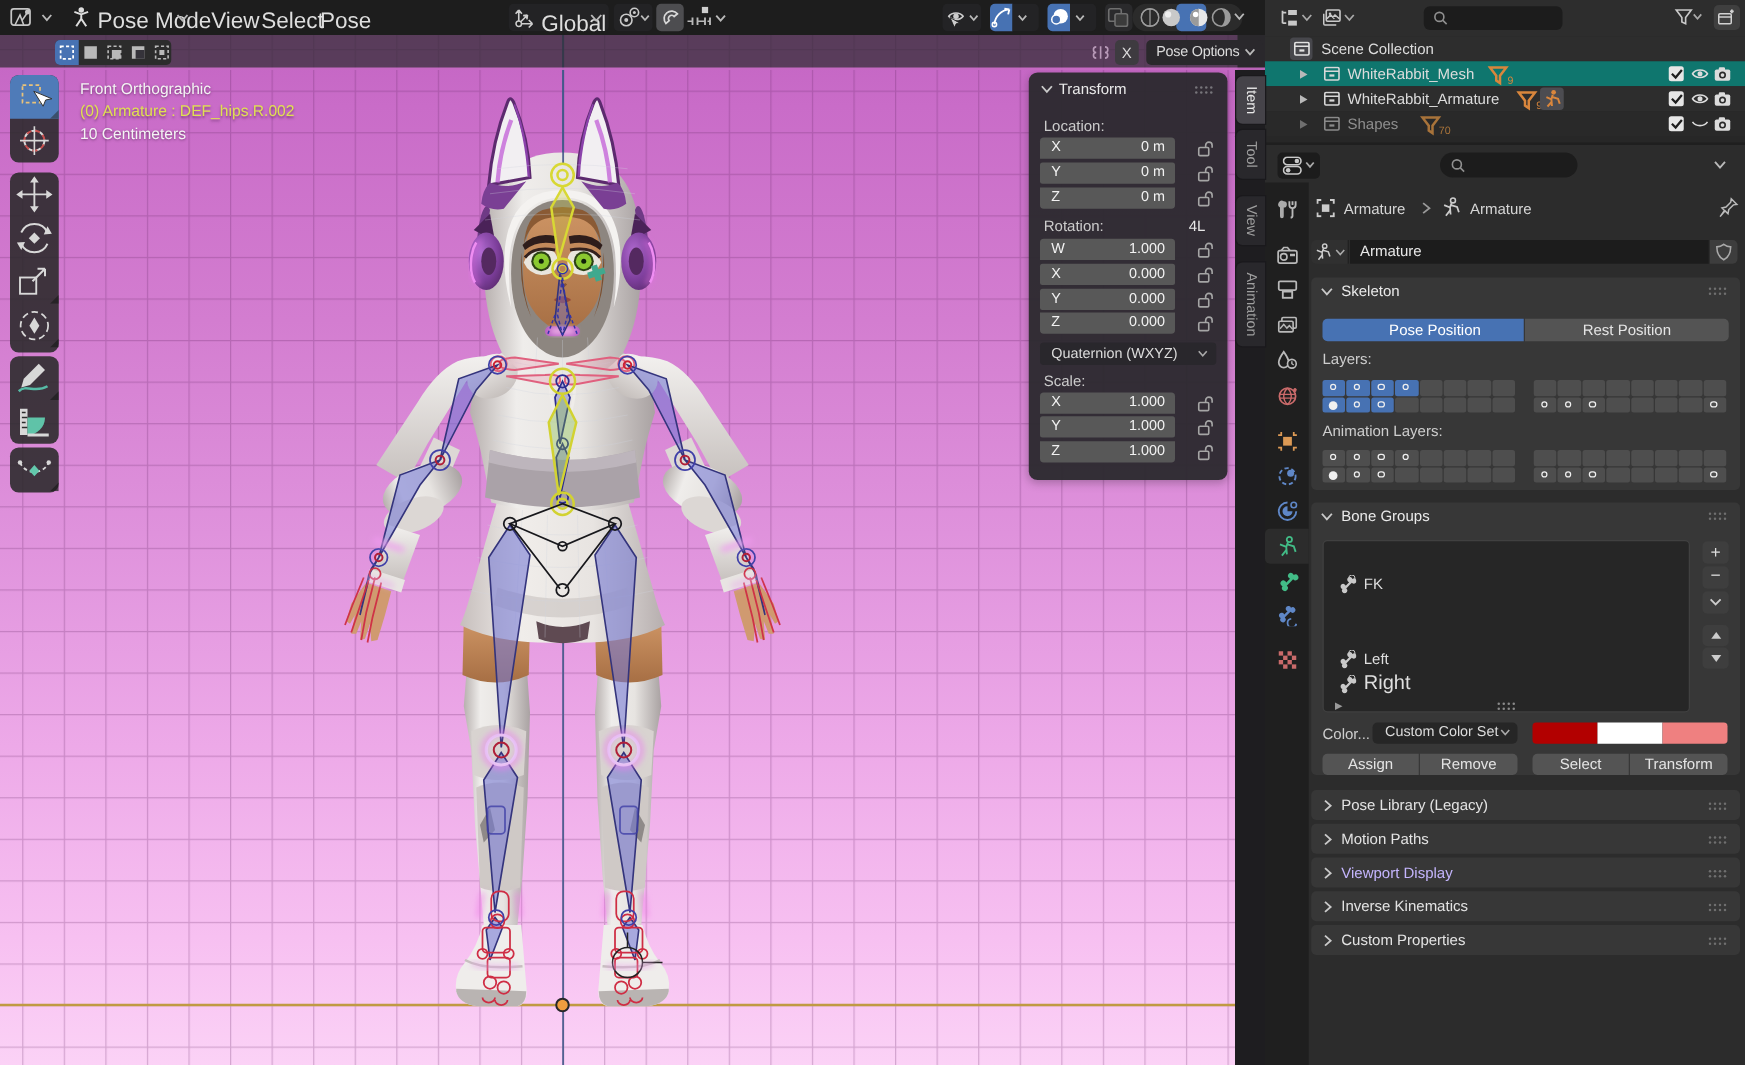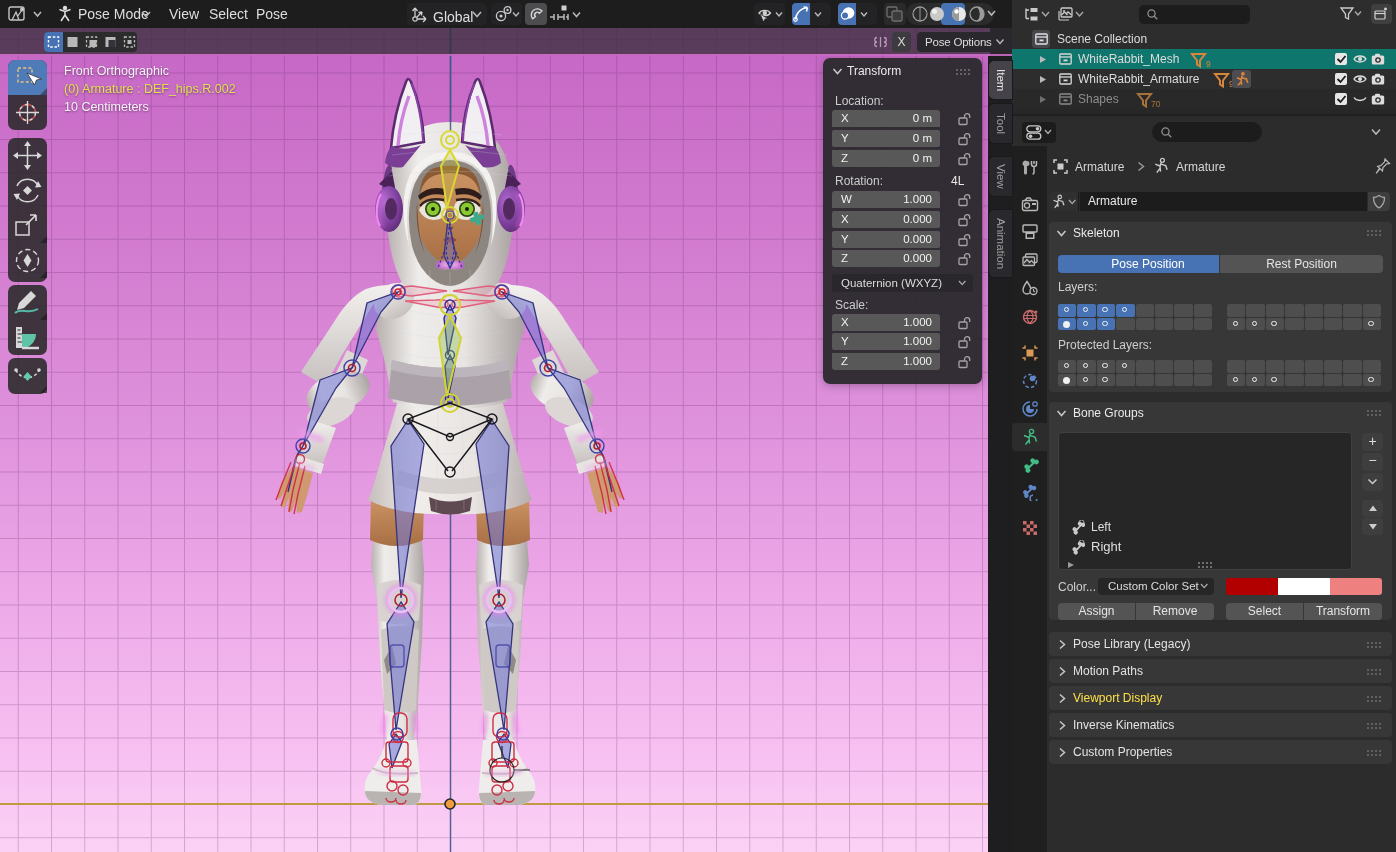--- a/index.html
+++ b/index.html
@@ -4,21 +4,21 @@
   html,body{margin:0;padding:0;background:#1d1d1d;}
   *{box-sizing:border-box;}
   #app{position:relative;width:1396px;height:852px;overflow:hidden;
        font-family:"Liberation Sans",sans-serif;color:#e5e5e5;font-size:12px;}
   .abs{position:absolute;}
   
   #vp{position:absolute;left:0;top:0;width:990px;height:852px;
       background:linear-gradient(180deg,#c161c1 0%,#c96cc8 10%,#d37dd0 30%,#df92dc 50%,#eda9e8 70%,#f7c0f1 88%,#fbd2f6 100%);}
   #vpheader{position:absolute;left:0;top:0;width:1012px;height:28px;background:#1d1d1d;z-index:30;}
   #toolsettings{position:absolute;left:0;top:28px;width:1012px;height:28px;background:rgba(47,44,50,0.72);z-index:25;border-bottom:2px solid rgba(233,120,230,0.75);}
-  .menu{position:absolute;top:6px;font-size:14px;color:#dedede;}
+  .menu{position:absolute;top:6px;font-size:18px;color:#dedede;}
   
   #npanel{position:absolute;left:823px;top:58px;width:159px;height:326px;
           background:rgba(44,42,47,0.96);border-radius:7px;z-index:20;
           box-shadow:0 2px 8px rgba(0,0,0,0.25);}
   .nlabel{position:absolute;left:12px;color:#cccccc;font-size:12px;}
   .nfield{position:absolute;left:9px;width:108px;height:17px;background:#585858;
           border-radius:2px;color:#f2f2f2;font-size:11.5px;line-height:17px;}
   .nfield .axl{position:absolute;left:9px;}
   .nfield .val{position:absolute;right:8px;}
   
@@ -1010,21 +1010,21 @@
             <div class="abs" style="left:24.9px;top:16.7px;width:5.4px;height:5.4px;border:1.3px solid #f0f0f0;border-radius:50%;"></div>
             <div class="abs" style="left:38.8px;top:13.6px;width:18.4px;height:12.6px;background:#4e4e4e;border-radius:2px;"></div>
             <div class="abs" style="left:44.3px;top:16.7px;width:5.4px;height:5.4px;border:1.3px solid #f0f0f0;border-radius:50%;"></div>
             <div class="abs" style="left:58.199999999999996px;top:13.6px;width:18.4px;height:12.6px;background:#4e4e4e;border-radius:2px;"></div>
             <div class="abs" style="left:77.6px;top:13.6px;width:18.4px;height:12.6px;background:#4e4e4e;border-radius:2px;"></div>
             <div class="abs" style="left:97px;top:13.6px;width:18.4px;height:12.6px;background:#4e4e4e;border-radius:2px;"></div>
             <div class="abs" style="left:116.39999999999999px;top:13.6px;width:18.4px;height:12.6px;background:#4e4e4e;border-radius:2px;"></div>
             <div class="abs" style="left:135.79999999999998px;top:13.6px;width:18.4px;height:12.6px;background:#4e4e4e;border-radius:2px;"></div>
             <div class="abs" style="left:141.29999999999998px;top:16.7px;width:5.4px;height:5.4px;border:1.3px solid #f0f0f0;border-radius:50%;"></div>
           </div>
-        <div class="txt" style="left:9px;top:116px;color:#cecece;">Protected Layers:</div>
+        <div class="txt" style="left:9px;top:116px;color:#cecece;">Animation Layers:</div>
         <div id="lay3" class="abs" style="left:9px;top:138px;">
             <div class="abs" style="left:0px;top:0px;width:18.4px;height:12.6px;background:#4e4e4e;border-radius:2px;"></div>
             <div class="abs" style="left:5.5px;top:3.1px;width:5.4px;height:5.4px;border:1.3px solid #f0f0f0;border-radius:50%;"></div>
             <div class="abs" style="left:19.4px;top:0px;width:18.4px;height:12.6px;background:#4e4e4e;border-radius:2px;"></div>
             <div class="abs" style="left:24.9px;top:3.1px;width:5.4px;height:5.4px;border:1.3px solid #f0f0f0;border-radius:50%;"></div>
             <div class="abs" style="left:38.8px;top:0px;width:18.4px;height:12.6px;background:#4e4e4e;border-radius:2px;"></div>
             <div class="abs" style="left:44.3px;top:3.1px;width:5.4px;height:5.4px;border:1.3px solid #f0f0f0;border-radius:50%;"></div>
             <div class="abs" style="left:58.199999999999996px;top:0px;width:18.4px;height:12.6px;background:#4e4e4e;border-radius:2px;"></div>
             <div class="abs" style="left:63.699999999999996px;top:3.1px;width:5.4px;height:5.4px;border:1.3px solid #f0f0f0;border-radius:50%;"></div>
             <div class="abs" style="left:77.6px;top:0px;width:18.4px;height:12.6px;background:#4e4e4e;border-radius:2px;"></div>
@@ -1077,25 +1077,29 @@
               <circle cx="6" cy="2" r="1"></circle>
               <circle cx="10" cy="2" r="1"></circle>
               <circle cx="14" cy="2" r="1"></circle>
               <circle cx="2" cy="6" r="1"></circle>
               <circle cx="6" cy="6" r="1"></circle>
               <circle cx="10" cy="6" r="1"></circle>
               <circle cx="14" cy="6" r="1"></circle>
             </g>
           </svg>
         <div class="abs" style="left:9px;top:30px;width:294px;height:138px;background:#262626;border:1px solid #404040;border-radius:4px;" id="bglist">
+            <div class="abs" style="left:1px;top:24px;width:291px;height:20px;border-radius:3px;color:#dfdfdf;font-size:12px;line-height:20px;"><svg class="abs" style="left:10px;top:3px" width="15" height="15" viewBox="0 0 15 15">
+                <path d="M5.2 9.8 L9.3 5.7 M9.3 5.7 a2.1 2.1 0 1 1 2.6 -2.6 a2.1 2.1 0 1 1 -0.4 3 L10 7.5 L7 10.8 a2.1 2.1 0 1 1 -3 0.4 a2.1 2.1 0 1 1 2.6 -2.6" fill="#c9c9c9"></path>
+                <circle cx="11.5" cy="2.5" r="2.5" fill="none" stroke="#c9c9c9" stroke-width="0.8"></circle>
+              </svg><span style="margin-left:31px;">FK</span></div>
             <div class="abs" style="left:1px;top:84px;width:291px;height:20px;border-radius:3px;color:#dfdfdf;font-size:12px;line-height:20px;"><svg class="abs" style="left:10px;top:3px" width="15" height="15" viewBox="0 0 15 15">
                 <path d="M5.2 9.8 L9.3 5.7 M9.3 5.7 a2.1 2.1 0 1 1 2.6 -2.6 a2.1 2.1 0 1 1 -0.4 3 L10 7.5 L7 10.8 a2.1 2.1 0 1 1 -3 0.4 a2.1 2.1 0 1 1 2.6 -2.6" fill="#c9c9c9"></path>
                 <circle cx="11.5" cy="2.5" r="2.5" fill="none" stroke="#c9c9c9" stroke-width="0.8"></circle>
               </svg><span style="margin-left:31px;">Left</span></div>
-            <div class="abs" style="left:1px;top:104px;width:291px;height:20px;border-radius:3px;color:#dfdfdf;font-size:13px;line-height:20px;"><svg class="abs" style="left:10px;top:3px" width="15" height="15" viewBox="0 0 15 15">
+            <div class="abs" style="left:1px;top:104px;width:291px;height:20px;border-radius:3px;color:#dfdfdf;font-size:16px;line-height:20px;"><svg class="abs" style="left:10px;top:3px" width="15" height="15" viewBox="0 0 15 15">
                 <path d="M5.2 9.8 L9.3 5.7 M9.3 5.7 a2.1 2.1 0 1 1 2.6 -2.6 a2.1 2.1 0 1 1 -0.4 3 L10 7.5 L7 10.8 a2.1 2.1 0 1 1 -3 0.4 a2.1 2.1 0 1 1 2.6 -2.6" fill="#c9c9c9"></path>
                 <circle cx="11.5" cy="2.5" r="2.5" fill="none" stroke="#c9c9c9" stroke-width="0.8"></circle>
               </svg><span style="margin-left:31px;">Right</span></div>
             <svg class="abs" style="left:8px;top:128px" width="9" height="8" viewBox="0 0 9 8">
               <path d="M1 1 l6 3 l-6 3 z" fill="#9a9a9a"></path>
             </svg>
             <svg class="abs" style="left:138px;top:128px" width="18" height="8" viewBox="0 0 18 8">
               <g fill="#8a8a8a">
                 <circle cx="2" cy="2" r="1"></circle>
                 <circle cx="6" cy="2" r="1"></circle>
@@ -1171,21 +1175,21 @@
                 <circle cx="6" cy="6" r="1"></circle>
                 <circle cx="10" cy="6" r="1"></circle>
                 <circle cx="14" cy="6" r="1"></circle>
               </g>
             </svg>
           </div>
         <div class="panel" style="top:568px;height:24px;">
             <svg class="abs" style="left:9px;top:7px" width="9" height="11" viewBox="0 0 9 11">
               <path d="M2 1.5 l4.5 4 l-4.5 4" stroke="#c9c9c9" stroke-width="1.5" fill="none"></path>
             </svg>
-            <div class="txt" style="left:24px;top:5px;color:#fde047;">Viewport Display</div>
+            <div class="txt" style="left:24px;top:5px;color:#c4b5fd;">Viewport Display</div>
             <svg class="abs" style="right:8px;top:9px" width="18" height="8" viewBox="0 0 18 8">
               <g fill="#6f6f6f">
                 <circle cx="2" cy="2" r="1"></circle>
                 <circle cx="6" cy="2" r="1"></circle>
                 <circle cx="10" cy="2" r="1"></circle>
                 <circle cx="14" cy="2" r="1"></circle>
                 <circle cx="2" cy="6" r="1"></circle>
                 <circle cx="6" cy="6" r="1"></circle>
                 <circle cx="10" cy="6" r="1"></circle>
                 <circle cx="14" cy="6" r="1"></circle>

